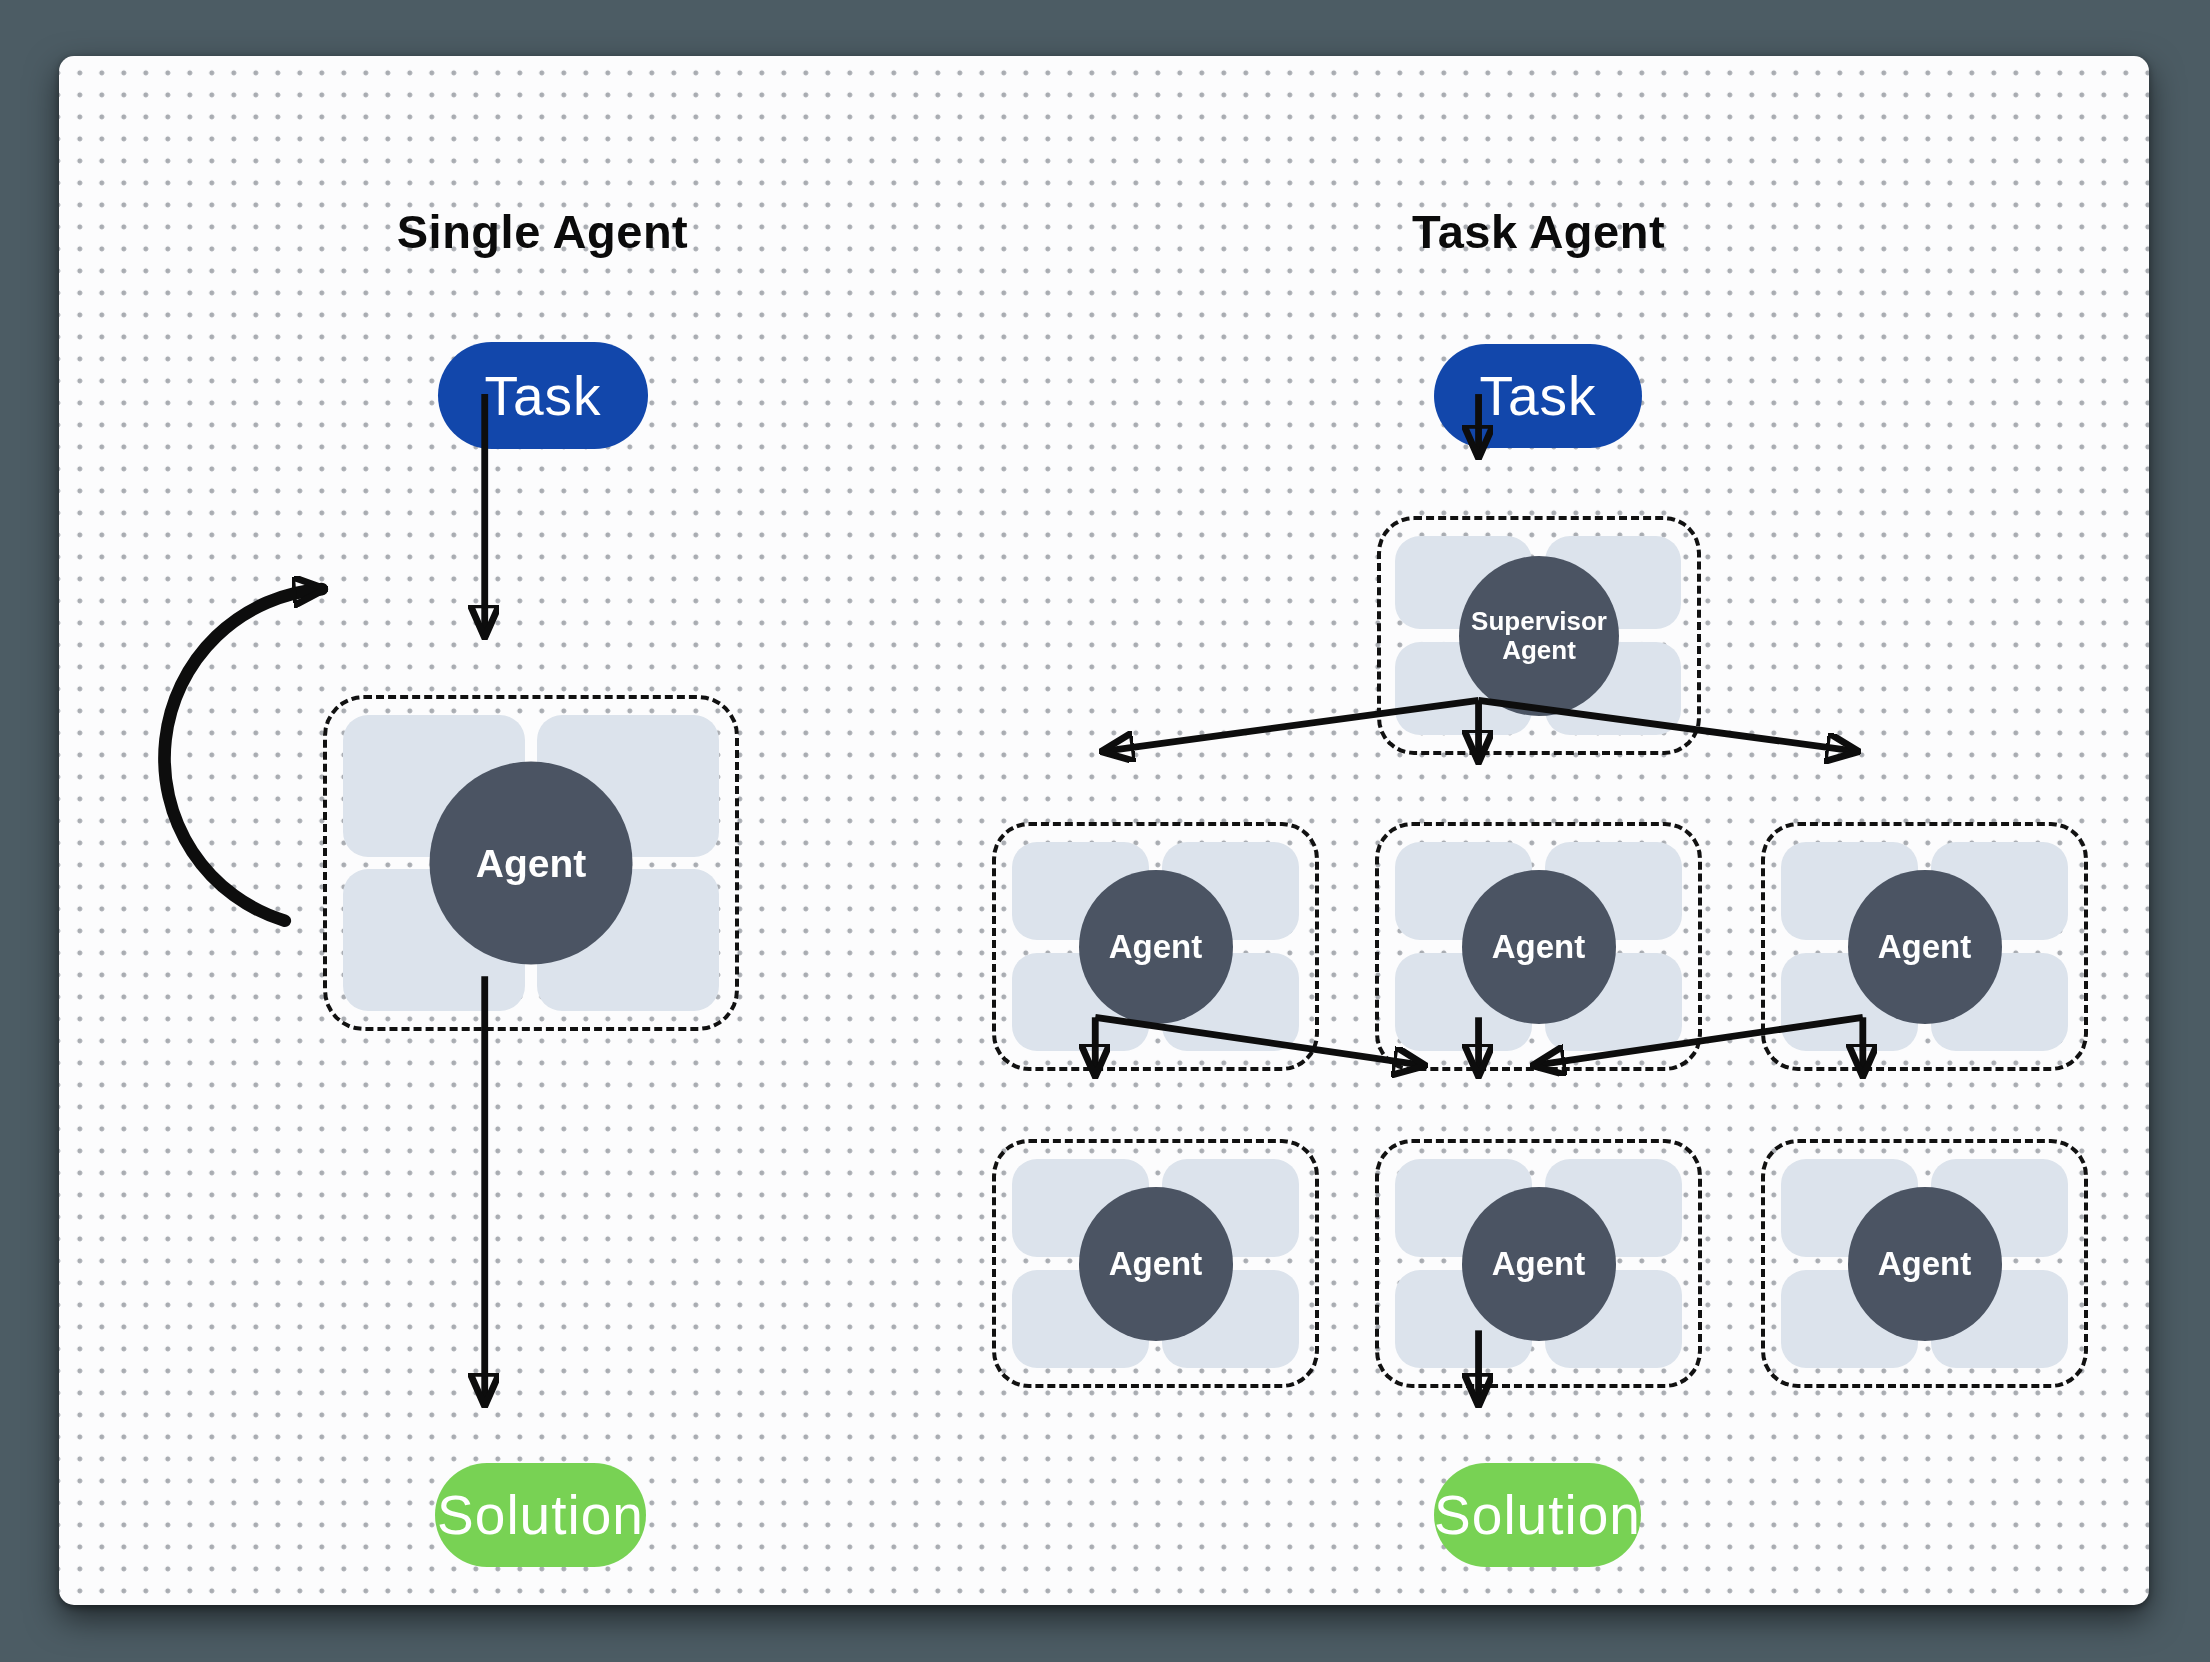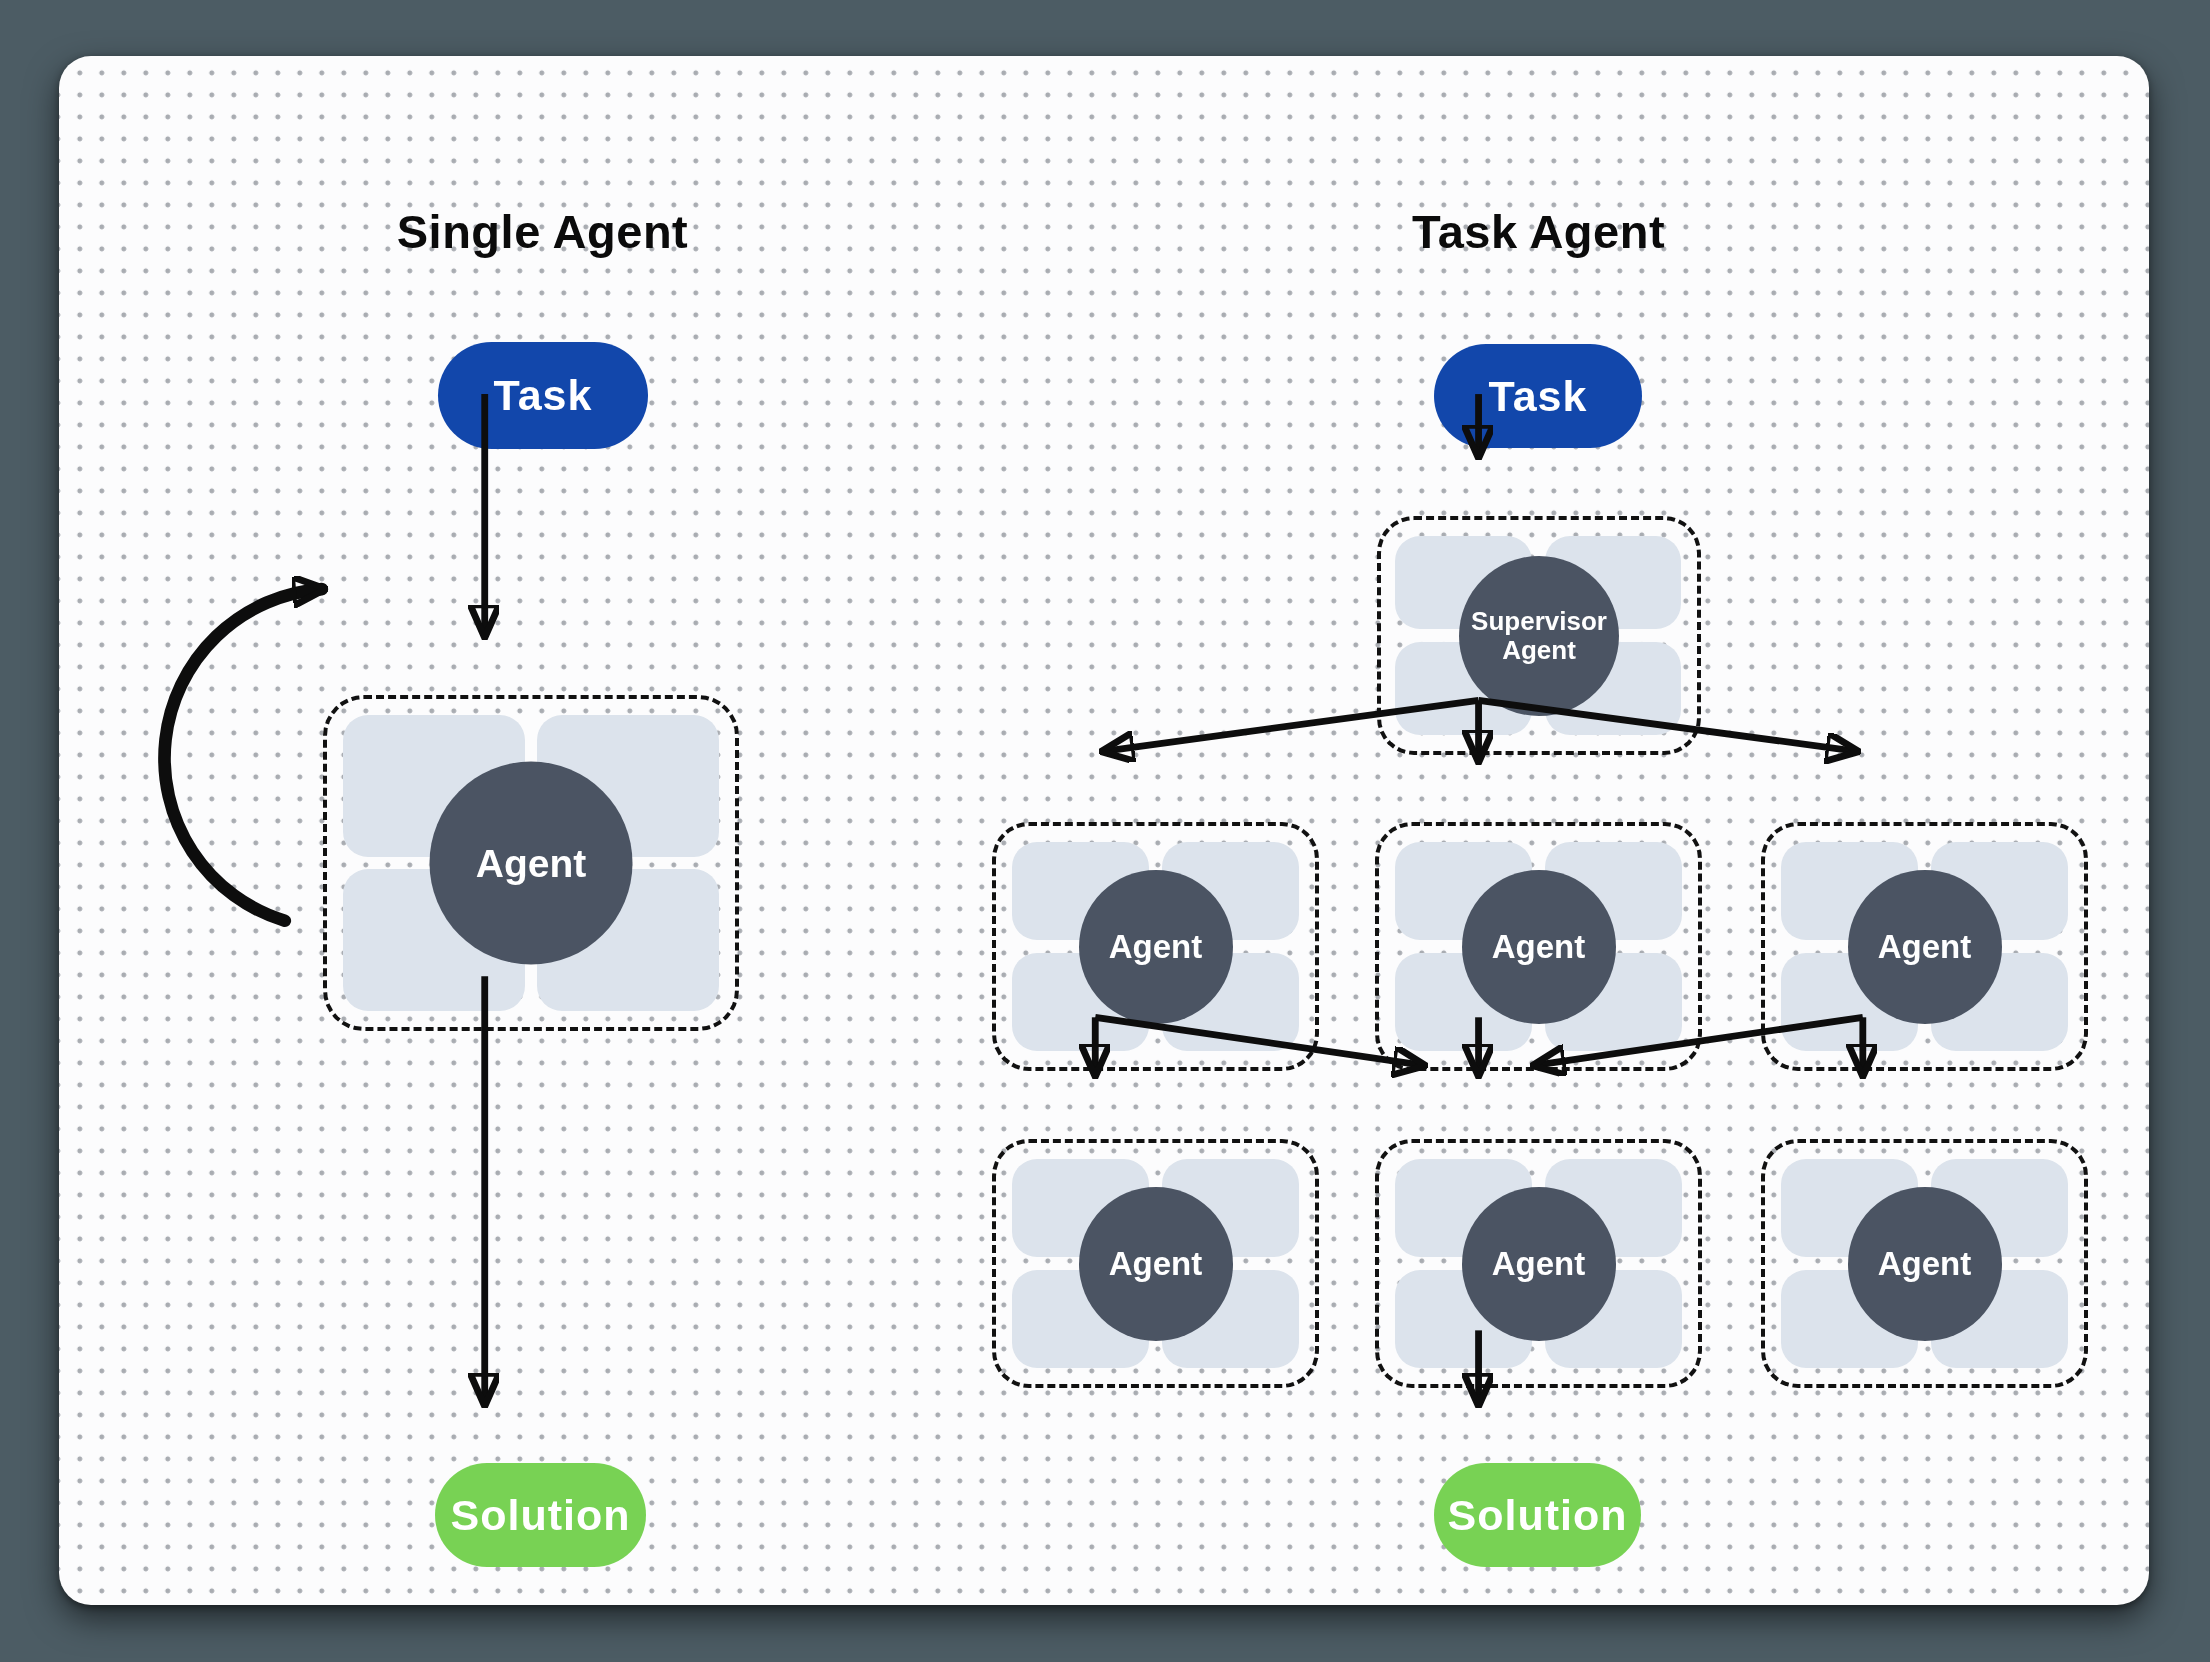--- a/index.html
+++ b/index.html
@@ -1,28 +1,28 @@
 <!DOCTYPE html>
 <html><head>
 <meta charset="utf-8">
 <style>
   html,body{margin:0;padding:0;background:#4c5c64;}
   .page{position:relative;width:2211px;height:1663px;background:#4c5c64;overflow:hidden;
         font-family:"Liberation Sans", sans-serif;}
   .card{position:absolute;left:59px;top:56px;width:2090px;height:1549px;
-        background-color:#fcfcfd;border-radius:32px;
+        background-color:#fcfcfd;border-radius:15px;
         box-shadow:0 13.7px 33px rgba(0,0,0,.55),0 2.9px 7.8px rgba(0,0,0,.35);
         background-image:radial-gradient(circle,rgba(100,106,115,.55) 2.1px,transparent 2.9px);
         background-size:22px 22px;background-position:9.8px 5.9px;}
   .title{position:absolute;margin:0;width:585px;text-align:center;
          font-size:47px;font-weight:700;color:#0b0b0b;letter-spacing:0.5px;}
   .t-single{left:191px;top:148px;}
   .t-multi{left:1187px;top:148px;}
   .pill{position:absolute;display:flex;align-items:center;justify-content:center;
-        color:#ffffff;font-size:43px;font-weight:700;letter-spacing:1px;}
+        color:#ffffff;font-size:55px;font-weight:400;letter-spacing:1px;}
   .pill.blue{background:#1247ab;}
   .pill.green{background:#78d254;}
   .p-task-l{left:379px;top:286px;width:210px;height:107px;border-radius:54px;}
   .p-task-r{left:1375px;top:288px;width:208px;height:104px;border-radius:53px;}
   .p-sol-l{left:376px;top:1407px;width:211px;height:104px;border-radius:53px;}
   .p-sol-r{left:1375px;top:1407px;width:207px;height:104px;border-radius:53px;}
   .abox{position:absolute;border:4.9px dashed #111;border-radius:37px;box-sizing:border-box;
         display:grid;grid-template-columns:1fr 1fr;grid-template-rows:1fr 1fr;
         gap:12.7px;padding:15.6px;}
   .cell{background:#dce3ec;border-radius:25px;}

